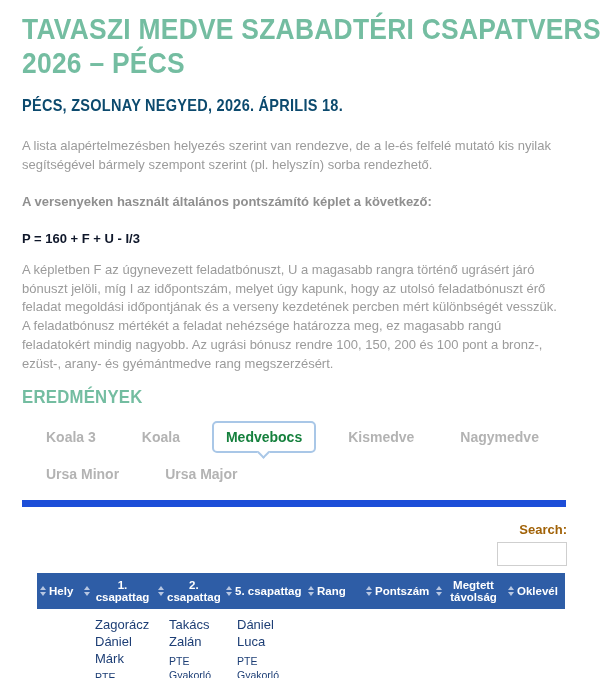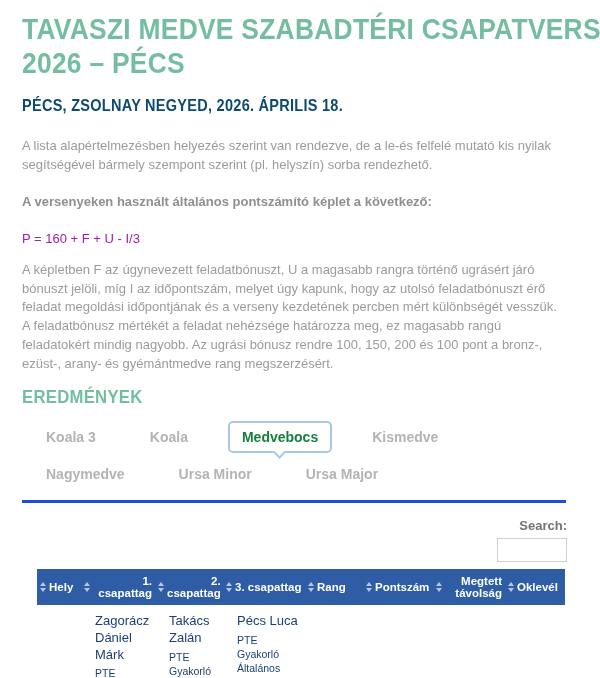--- a/index.html
+++ b/index.html
@@ -8,38 +8,38 @@
 
   
   .h-line { display: inline-block; transform: scaleX(0.88); transform-origin: 0 50%; white-space: nowrap; }
   h1 { color: #74bda1; font-size: 30px; line-height: 1.14; font-weight: 700; letter-spacing: 0.3px; margin-bottom: 16px; }
   h2 { color: #0c4a6e; font-size: 16.5px; font-weight: 700; letter-spacing: 0.3px; margin-bottom: 22px; }
   h3 { color: #74bda1; font-size: 19px; font-weight: 700; letter-spacing: 0.3px; margin: 0 0 13px 0; }
 
   
   p { color: #9b9b9b; font-size: 13px; line-height: 1.45; margin-bottom: 18px; max-width: 545px; }
   p.bold { font-weight: 700; color: #8f8f8f; }
-  p.formula { font-weight: 400; color: #a21caf; margin-bottom: 12px; }
+  p.formula { font-weight: 700; color: #0f172a; margin-bottom: 12px; }
   p.explain { margin-bottom: 12px; }
 
   
-  .tabs { display: flex; flex-wrap: wrap; gap: 5px 26px; padding: 0 0 10px 10px; border-bottom: 3px solid #1d4ed8; max-width: 545px; }
+  .tabs { display: flex; flex-wrap: wrap; gap: 5px 18px; padding: 0 0 10px 10px; border-bottom: 7px solid #1d4ed8; max-width: 545px; }
   .tab { position: relative; color: #b3b3b3; font-size: 14px; font-weight: 700; padding: 6px 12px; border: 2px solid transparent; border-radius: 5px; cursor: pointer; }
   .tab.active { color: #15803d; border-color: #a9c7e7; }
   .tab.active::after { content: ""; position: absolute; left: 50%; bottom: -6px; width: 7px; height: 7px; margin-left: -5px;
     background: #fff; border-right: 2px solid #a9c7e7; border-bottom: 2px solid #a9c7e7; transform: rotate(45deg); }
 
   
   .search-wrap { width: 545px; text-align: right; margin-top: 13px; }
-  .search-label { color: #737373; font-size: 13px; font-weight: 700; }
+  .search-label { color: #a16207; font-size: 13px; font-weight: 700; }
   .search-input { display: block; margin: 4px 0 0 auto; width: 70px; height: 24px; border: 1px solid #cfcfcf; background: #fff; }
 
   
   table { border-collapse: collapse; table-layout: fixed; width: 528px; margin: 7px 0 0 15px; border-bottom: 5px solid #52ba93; }
-  thead th { background: #2e5da6; color: #ffffff; font-size: 11.5px; font-weight: 700; text-align: right; vertical-align: middle; padding: 6px 3px; cursor: pointer; }
+  thead th { background: #2e5da6; color: #ffffff; font-size: 11.5px; font-weight: 700; text-align: center; vertical-align: middle; padding: 6px 3px; cursor: pointer; }
   .th-inner { display: flex; align-items: center; gap: 3px; }
   .sort-icon { display: inline-flex; flex-direction: column; gap: 2px; flex: 0 0 auto; }
   .sort-icon .up { width: 0; height: 0; border-left: 3.5px solid transparent; border-right: 3.5px solid transparent; border-bottom: 4px solid #b8c7e2; }
   .sort-icon .dn { width: 0; height: 0; border-left: 3.5px solid transparent; border-right: 3.5px solid transparent; border-top: 4px solid #b8c7e2; }
 
   tbody td { color: #1d3e75; font-size: 13px; vertical-align: middle; padding: 8px 4px 8px 14px; }
   td.member { vertical-align: top; }
   .member-name { font-size: 13px; line-height: 1.3; margin-bottom: 3px; }
   .member-school { font-size: 10.5px; line-height: 1.35; }
   td.hely { padding-left: 10px; }
@@ -122,21 +122,21 @@
             </span>
             <span>2. csapattag</span>
           </div>
         </th>
       <th>
           <div class="th-inner">
             <span class="sort-icon">
               <span class="up"></span>
               <span class="dn"></span>
             </span>
-            <span>3. csapattag</span>
+            <span>5. csapattag</span>
           </div>
         </th>
       <th>
           <div class="th-inner">
             <span class="sort-icon">
               <span class="up"></span>
               <span class="dn"></span>
             </span>
             <span>Rang</span>
           </div>
@@ -177,21 +177,21 @@
         <div class="member-name">Zagorácz Dániel Márk</div>
         <div class="member-school">PTE Gyakorló Általános Iskola és Gimnázium Deák Ferenc Általános Iskolája, Pécs</div>
 
       </td>
       <td class="member">
         <div class="member-name">Takács Zalán</div>
         <div class="member-school">PTE Gyakorló Általános Iskola és Gimnázium Deák Ferenc Általános Iskolája, Pécs</div>
 
       </td>
       <td class="member">
-        <div class="member-name">Pécs Luca</div>
+        <div class="member-name">Dániel Luca</div>
         <div class="member-school">PTE Gyakorló Általános Iskola és Gimnázium Deák Ferenc Általános Iskolája, Pécs</div>
 
       </td>
       <td>gyémánt</td>
       <td>1131.58</td>
       <td>3980 m</td>
       <td>
         
       </td>
     </tr>

